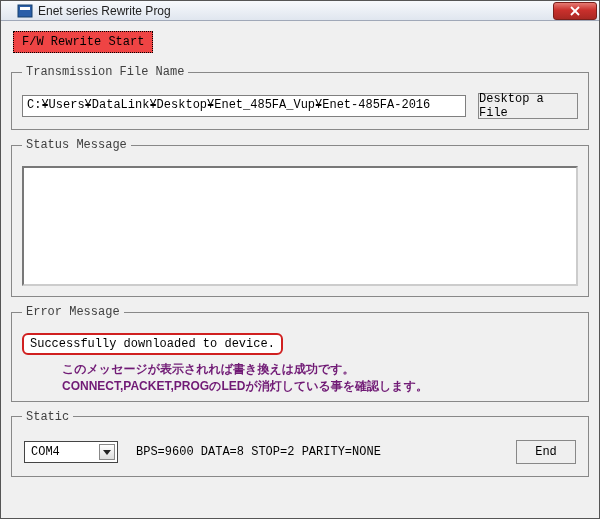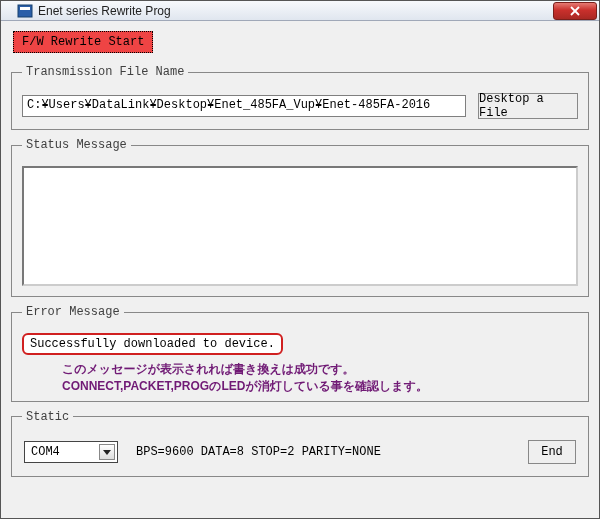--- a/index.html
+++ b/index.html
@@ -151,21 +151,21 @@
     border: 1px solid #888;
     background: linear-gradient(#fefefe,#ddd);
     display:flex; align-items:center; justify-content:center;
   }
   .static-text {
     font-family: "MS Gothic","Courier New",monospace;
     font-size: 12px;
   }
   .end-btn {
     margin-left: auto;
-    width: 48px;
+    width: 60px;
     height: 24px;
     border: 1px solid #888;
     background: #efefef;
     cursor: pointer;
     font-family: "MS Gothic","Courier New",monospace;
     font-size: 12px;
     display:flex; align-items:center; justify-content:center;
   }
   .fs-error { padding-bottom: 6px; }
   .fs-static { margin-bottom: 0; }

